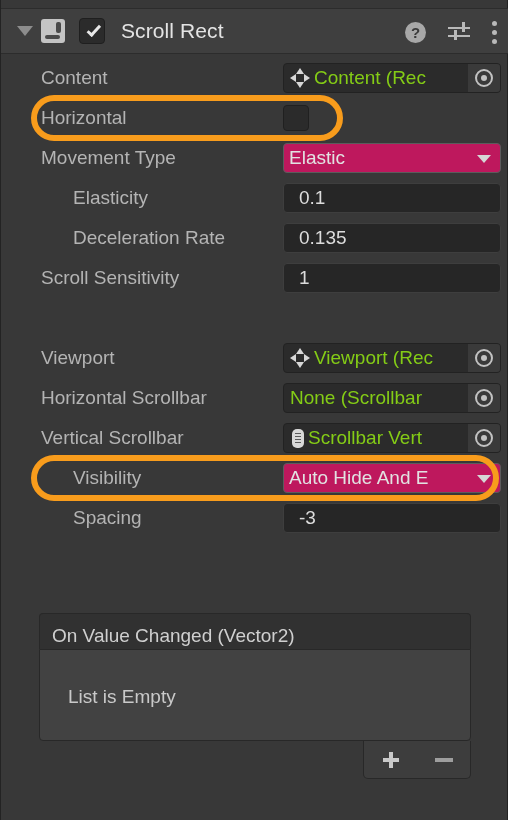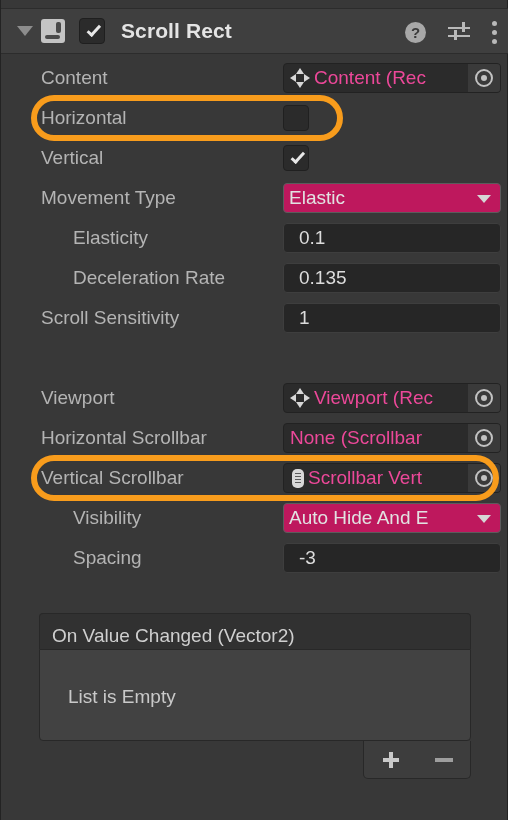--- a/index.html
+++ b/index.html
@@ -57,21 +57,21 @@
     border-radius: 4px;
     display: flex; align-items: center; justify-content: center;
   }
   .check {
     display: inline-block; width: 7px; height: 14px;
     border-right: 3.4px solid #e8e8e8;
     border-bottom: 3.4px solid #e8e8e8;
     transform: rotate(42deg) translateY(-2px);
   }
   .comp-title {
-    margin-left: 16px; font-size: 21px; font-weight: bold;
+    margin-left: 16px; font-size: 21px; font-weight: normal;
     color: #e4e4e4; letter-spacing: .1px;
   }
   .hdr-right {
     position: absolute; right: 12px; top: 0; height: 46px;
     display: flex; align-items: center; gap: 22px;
   }
   .help-icon {
     width: 21px; height: 21px; border-radius: 50%;
     background: #a8a8a8; color: #3a3a3a;
     font-size: 15px; font-weight: bold; line-height: 21px;
@@ -112,21 +112,21 @@
 
   
   .objfield {
     width: 100%; height: 100%;
     background: #2b2b2b; border: 1px solid #222;
     border-radius: 4px;
     display: flex; align-items: center;
     overflow: hidden; position: relative;
   }
   .objfield .otext {
-    font-size: 19px; color: #ec4899;
+    font-size: 19px; color: #84cc16;
     white-space: nowrap; overflow: hidden;
     margin-left: 4px; padding-right: 34px;
   }
   .picker {
     position: absolute; right: 0; top: 0;
     width: 32px; height: 100%;
     background: #3a3a3a;
     display: flex; align-items: center; justify-content: center;
   }
   .picker .ring {
@@ -284,26 +284,20 @@
               <span class="ring"></span>
             </span>
           </div>
         </div>
       </div>
       <div class="row">
         <div class="label lvl0">Horizontal</div>
         <div class="cbox" style="position: absolute; left: 282px;"></div>
       </div>
       <div class="row">
-        <div class="label lvl0">Vertical</div>
-        <div class="cbox" style="position: absolute; left: 282px;">
-          <span class="check"></span>
-        </div>
-      </div>
-      <div class="row">
         <div class="label lvl0">Movement Type</div>
         <div class="field">
           <div class="dropdown">
             <span class="dtext">Elastic</span>
             <span class="caret"></span>
           </div>
         </div>
       </div>
       <div class="row">
         <div class="label lvl1">Elasticity</div>

